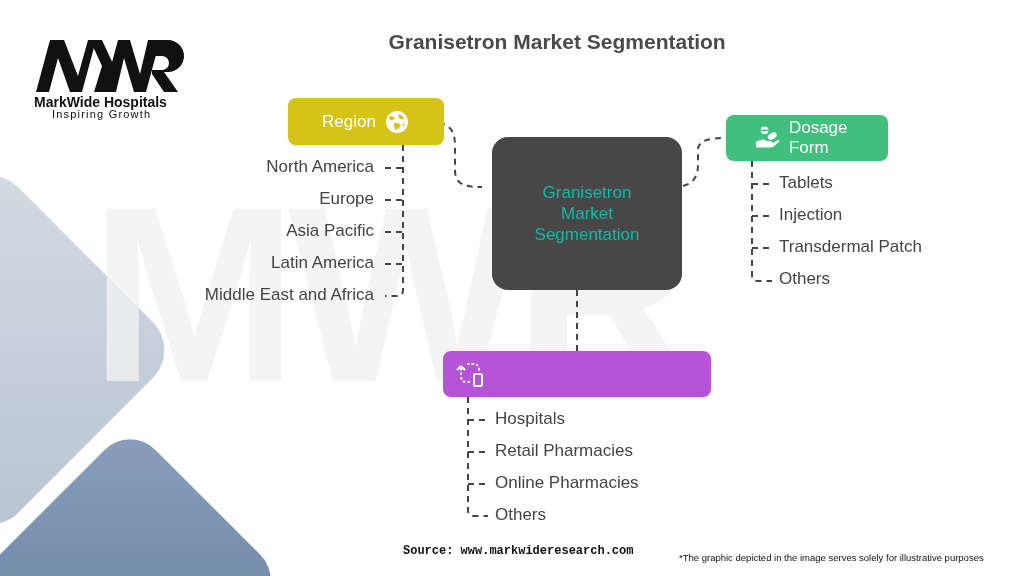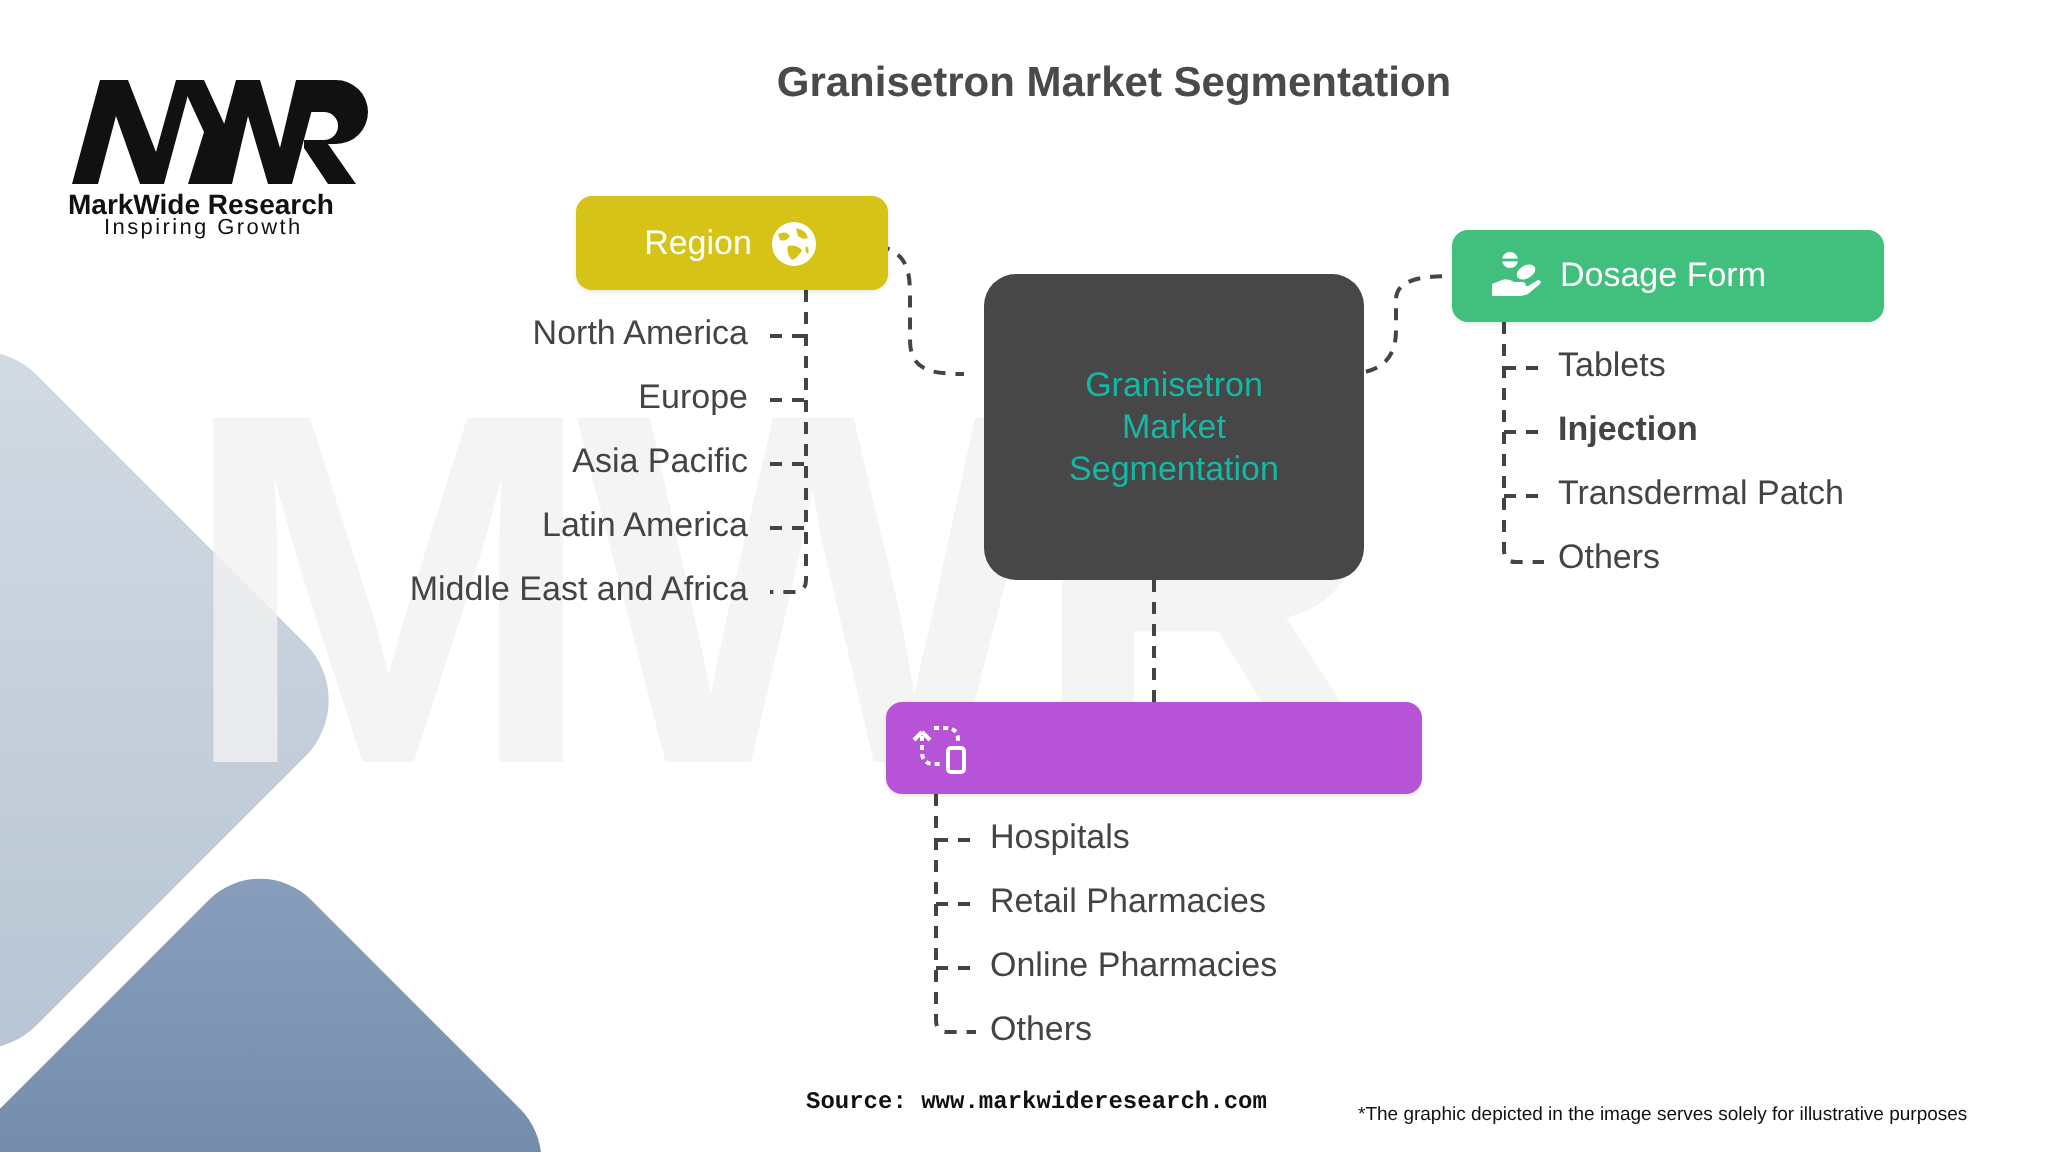--- a/index.html
+++ b/index.html
@@ -8,42 +8,42 @@
   .bg-shape1 { left: -120px; top: 200px; width: 270px; height: 270px; background: linear-gradient(135deg, #d3dbe4 0%, #b8c4d3 100%); transform: rotate(45deg); border-radius: 40px; transform-origin: center; left: -145px; top: 215px; }
   .bg-shape2 { left: 20px; top: 470px; width: 220px; height: 220px; background: linear-gradient(135deg, #8a9fbd 0%, #5f7a9c 100%); transform: rotate(45deg); border-radius: 36px; }
   .watermark { left: 90px; top: 200px; width: 900px; height: 190px; color: #f2f2f2; font-size: 250px; font-weight: bold; letter-spacing: -10px; line-height: 190px; opacity: 0.8; }
   .logo-mark { left: 36px; top: 40px; width: 150px; height: 52px; }
   .logo-name { left: 34px; top: 94px; font-size: 14px; font-weight: bold; color: #111; white-space: nowrap; }
   .logo-tag { left: 52px; top: 108px; font-size: 11px; font-weight: normal; color: #111; letter-spacing: 1.2px; white-space: nowrap; }
   .title { left: 0; width: 1114px; top: 30px; text-align: center; font-size: 21px; font-weight: bold; color: #4a4a4a; }
   .center-box { left: 482px; top: 137px; width: 190px; height: 153px; background: #474747; border-radius: 16px; color: #14b8a6; display: flex; align-items: center; justify-content: center; text-align: center; font-size: 17px; line-height: 21px; box-sizing: border-box; margin-left: 10px; }
   .pill { border-radius: 8px; color: #fff; display: flex; align-items: center; font-size: 17px; box-shadow: 0 1px 2px rgba(0,0,0,0.1); }
   .pill-region { left: 288px; top: 98px; width: 156px; height: 47px; background: #d6c317; justify-content: center; gap: 8px; }
-  .pill-dosage { left: 726px; top: 115px; width: 216px; height: 46px; background: #40c07c; padding-left: 18px; gap: 8px; box-sizing: border-box; }
+  .pill-dosage { left: 726px; top: 115px; width: 162px; height: 46px; background: #40c07c; padding-left: 28px; gap: 8px; box-sizing: border-box; }
   .pill-dist { left: 443px; top: 351px; width: 268px; height: 46px; background: #b753d6; padding-left: 12px; gap: 8px; box-sizing: border-box; }
   .item { font-size: 17px; color: #444; white-space: nowrap; }
   .right-align { text-align: center; }
   svg.lines { position: absolute; left: 0; top: 0; }
   .footer-source { left: 403px; top: 544px; font-size: 12px; font-weight: bold; color: #111; font-family: Liberation Mono, monospace; }
   .footer-note { left: 679px; top: 552px; font-size: 9.5px; color: #111; }
 </style>
 </head>
 <body>
 
 <div class="abs bg-shape1"></div>
 <div class="abs bg-shape2"></div>
 <div class="abs watermark">MWR</div>
 
 <svg class="abs logo-mark" viewBox="0 0 150 52">
   <polygon points="0,52 14,0 28,0 42,36 52,0 60,0 46,52 34,52 22,18 13,52" fill="#111"></polygon>
   <polygon points="54,0 66,26 58,52 70,52 78,26 66,0" fill="#111"></polygon>
   <polygon points="68,52 82,0 94,0 104,34 112,0 124,0 110,52 98,52 88,18 80,52" fill="#111"></polygon>
   <path d="M112,0 h20 a16,16 0 0 1 0,32 h-4 l14,20 h-14 l-12,-18 v-4 h10 a7,7 0 0 0 0,-14 h-8 z" fill="#111"></path>
 </svg>
-<div class="abs logo-name">MarkWide Research</div>
+<div class="abs logo-name">MarkWide Hospitals</div>
 <div class="abs logo-tag">Inspiring Growth</div>
 
 <div class="abs title">Granisetron Market Segmentation</div>
 
 <svg class="lines" width="1024" height="576">
   <g fill="none" stroke="#444" stroke-width="2" stroke-dasharray="6,5">
 
     <path d="M428,122 C455,122 455,135 455,150 L455,170 C455,185 465,187 482,187"></path>
 
     <path d="M403,145 L403,290 Q403,296 397,296 L385,296"></path>
@@ -92,21 +92,21 @@
 <div class="abs pill pill-dosage">
   <svg width="28" height="28" viewBox="0 0 28 28">
     <circle cx="11" cy="6" r="4" fill="#fff"></circle>
     <rect x="7" y="5.3" width="8" height="1.4" fill="#40c07c"></rect>
     <ellipse cx="19" cy="12" rx="5" ry="3.2" fill="#fff" transform="rotate(-30 19 12)"></ellipse>
     <path d="M2,18 L7,16 Q10,15 13,17 L17,17 Q19,17 19,19 L13,19 L20,19 L25,16 Q27,16 26,18 L20,23 Q18,24 15,24 L2,24 Z" fill="#fff"></path>
   </svg>
   <span>Dosage Form</span>
 </div>
 <div class="abs item" style="left:779px; top:173px;">Tablets</div>
-<div class="abs item" style="left:779px; top:205px;font-weight:bold;">Injection</div>
+<div class="abs item" style="left:779px; top:205px;">Injection</div>
 <div class="abs item" style="left:779px; top:237px;">Transdermal Patch</div>
 <div class="abs item" style="left:779px; top:269px;">Others</div>
 
 <div class="abs pill pill-dist">
   <svg width="30" height="28" viewBox="0 0 30 28">
     <path d="M6,6 L2,10 M6,6 L10,10" stroke="#fff" stroke-width="2" fill="none"></path>
     <path d="M6,8 L6,16 Q6,22 12,22 L16,22" stroke="#fff" stroke-width="2" stroke-dasharray="2.5,2" fill="none"></path>
     <path d="M12,4 L18,4 Q24,4 24,10 L24,12" stroke="#fff" stroke-width="2" stroke-dasharray="2.5,2" fill="none"></path>
     <rect x="19" y="14" width="8" height="12" rx="1.5" fill="none" stroke="#fff" stroke-width="2"></rect>
   </svg>

